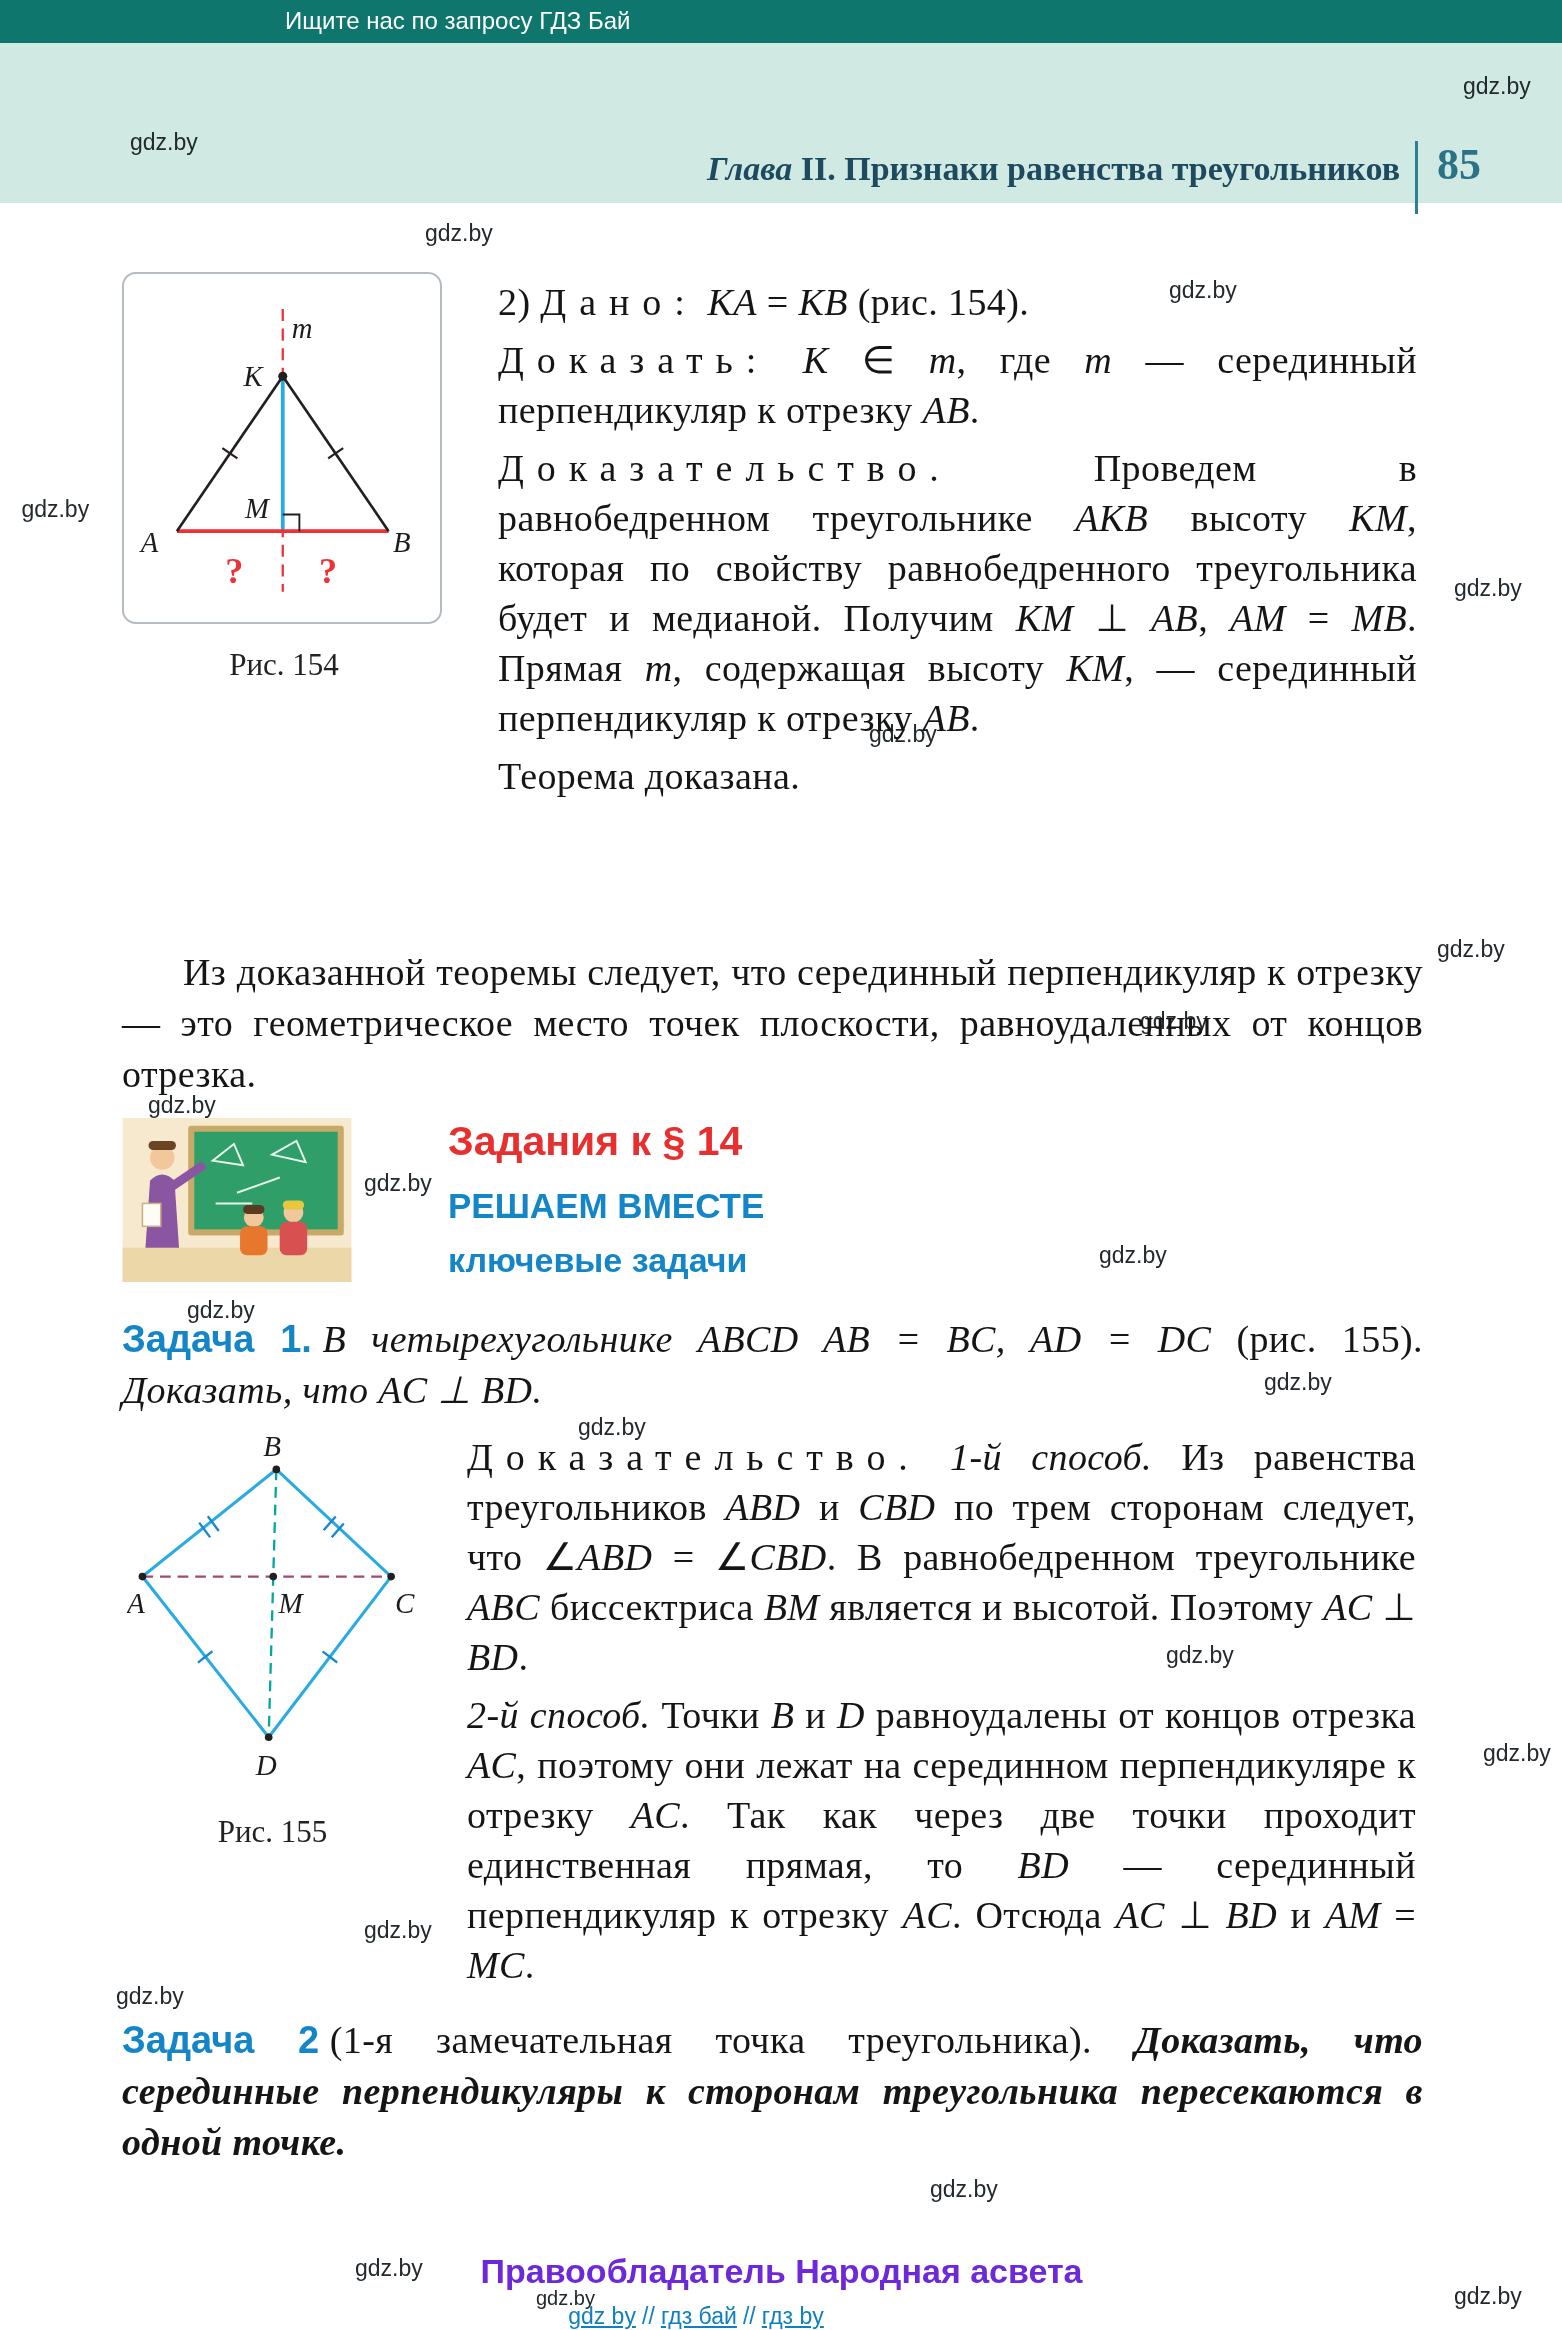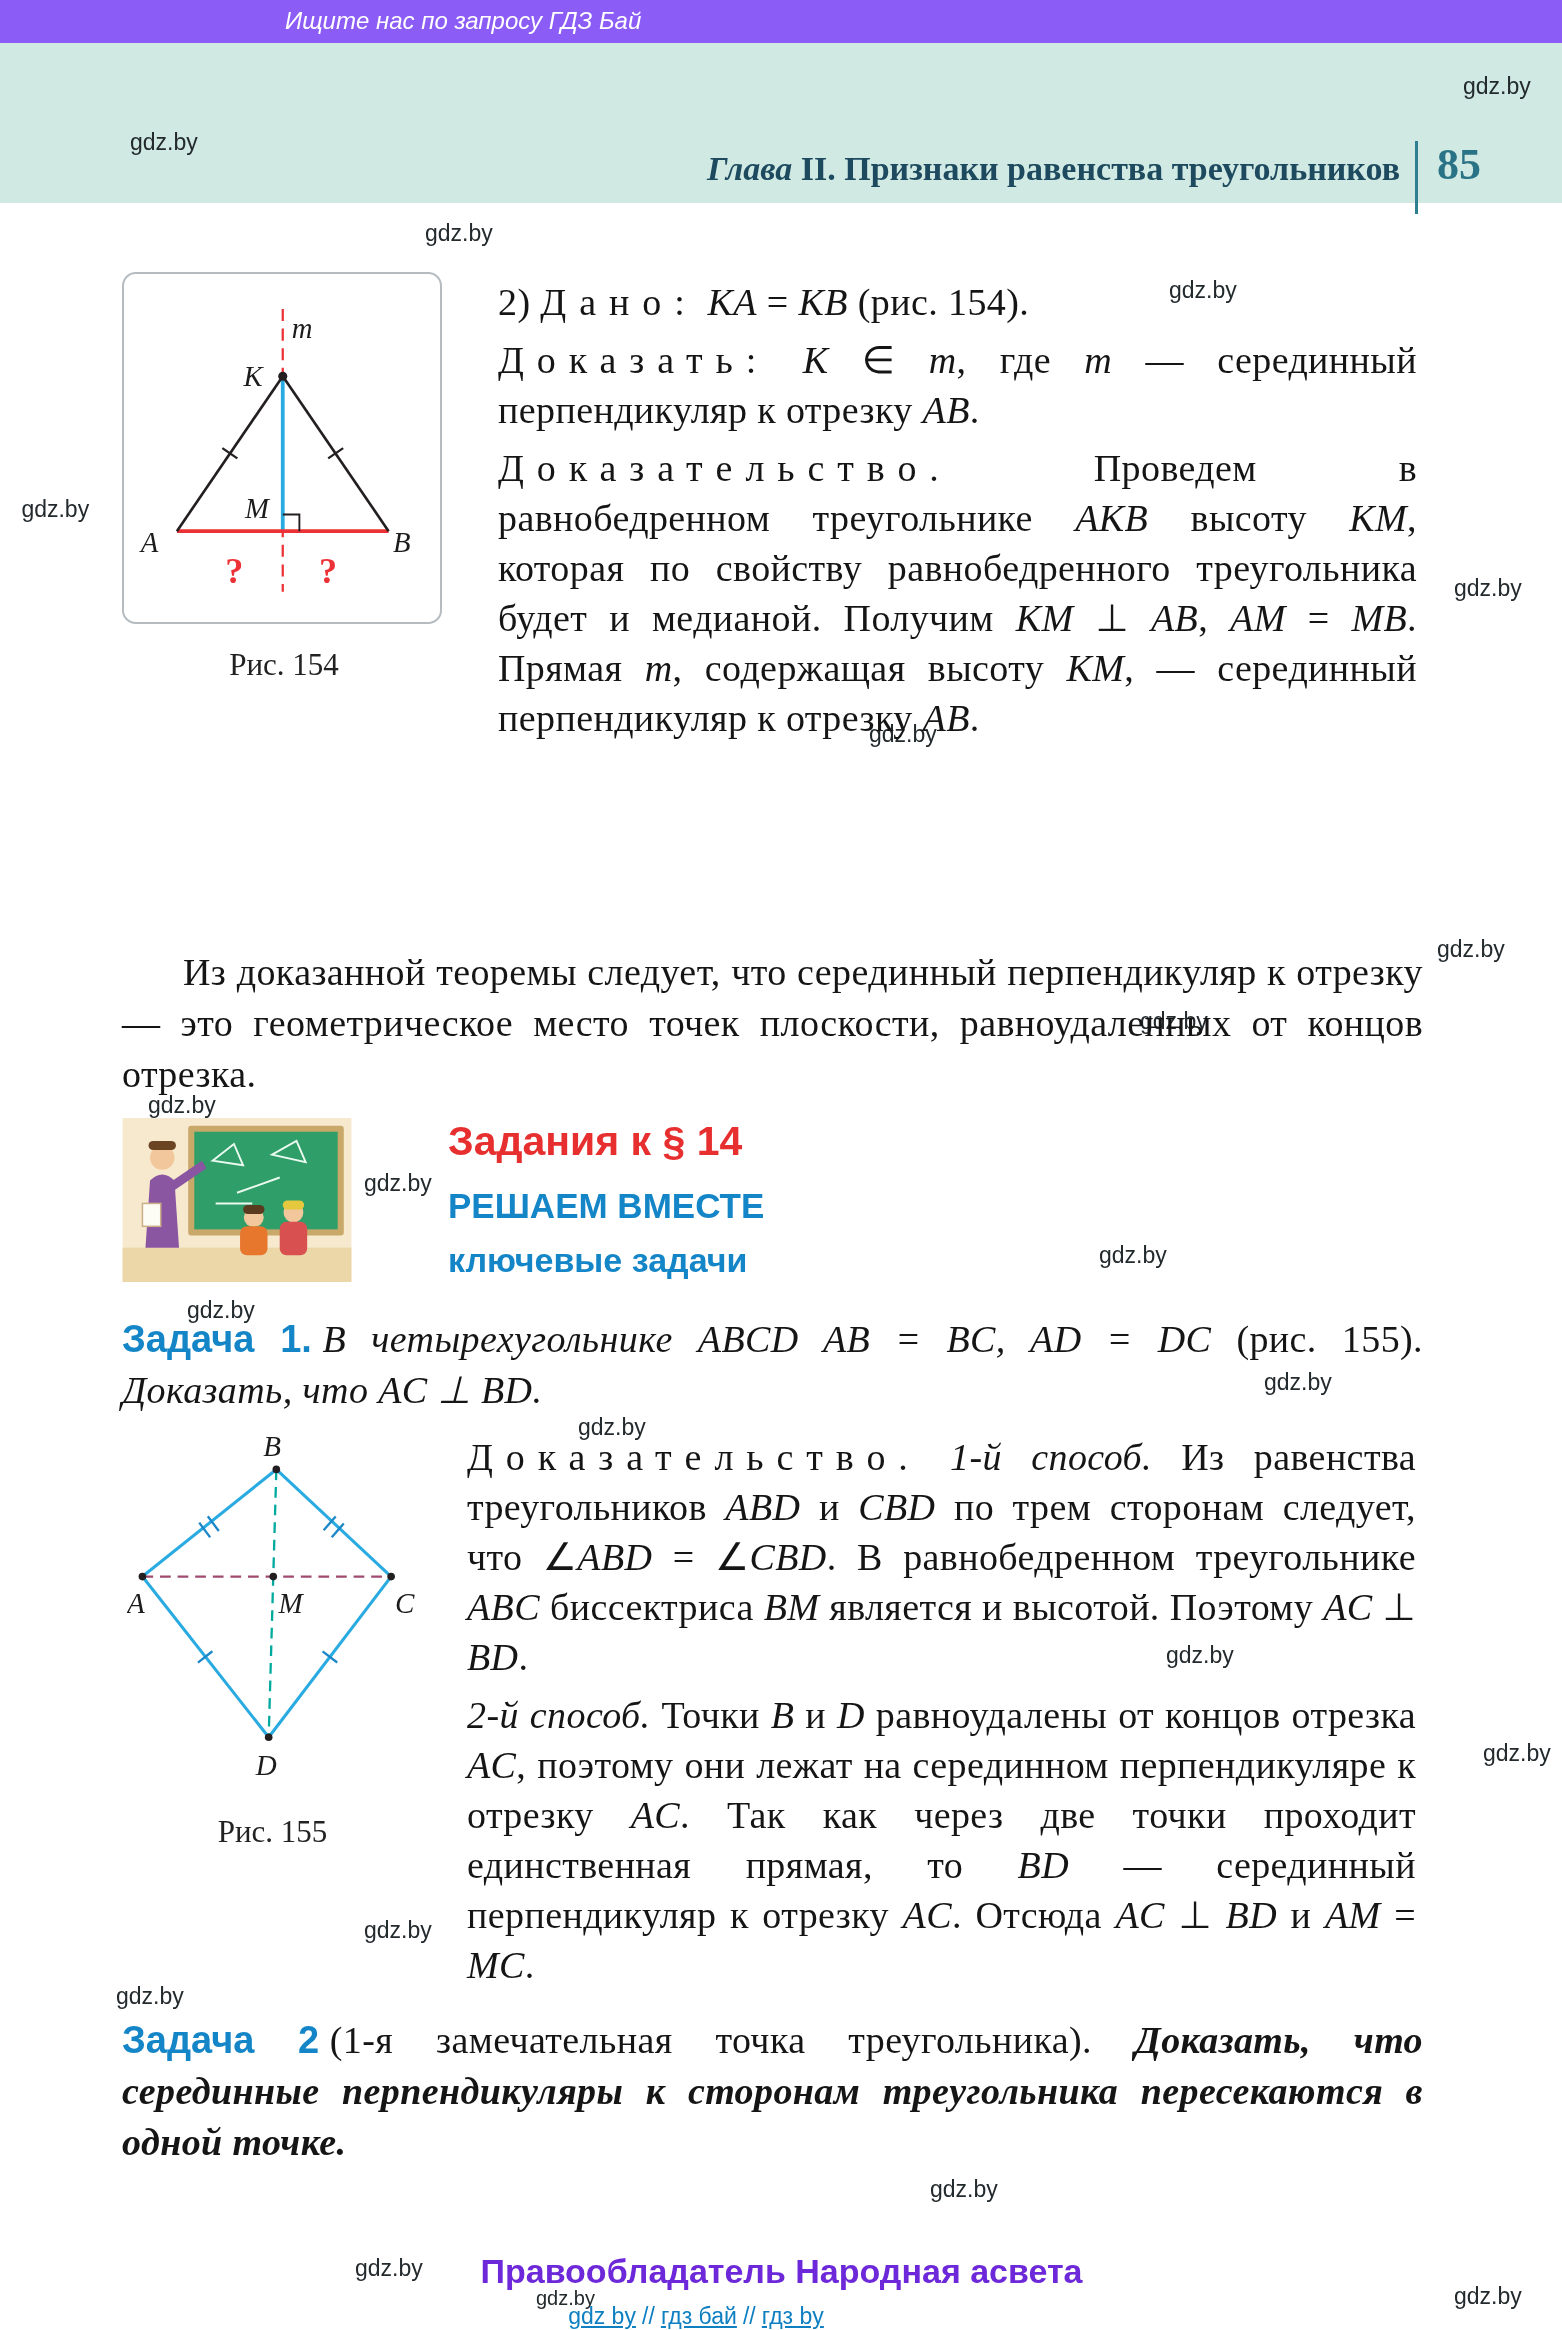--- a/index.html
+++ b/index.html
@@ -1,21 +1,21 @@
 <!DOCTYPE html>
 <html lang="ru" style="font-size:12.2px"><head>
 <meta charset="utf-8">
 <title>Глава II. Признаки равенства треугольников — 85</title>
 <style>
   html,body{margin:0;padding:0;background:#fff;}
   .page{position:relative;width:1563px;height:2330px;background:#fff;overflow:hidden;
         font-family:"Liberation Serif",serif;color:#151515;}
 
   
-  .topbar{position:absolute;left:0;top:0;width:100%;height:43px;background:#8b5cf6;font-style:italic;}
+  .topbar{position:absolute;left:0;top:0;width:100%;height:43px;background:#0f766e;}
   .topbar-text{position:absolute;left:285px;top:6.9px;font-family:"Liberation Sans",sans-serif;
                font-size:24px;color:#ffffff;}
 
   
   .band{position:absolute;left:0;top:43px;width:100%;height:160px;background:#d0e9e2;}
   .chapter{position:absolute;right:163px;top:107px;font-size:34px;font-weight:700;color:#1d4a5f;white-space:nowrap;}
   .chapter-word{font-style:italic;}
   .pagenum-sep{position:absolute;left:1415px;top:98px;width:3.1px;height:73px;background:#2f7f93;}
   .pagenum{position:absolute;left:1437px;top:96px;font-size:44px;font-weight:700;color:#2a7386;}
 
@@ -131,20 +131,21 @@
         <text x="258" y="408" class="fq">?</text>
       </svg>
     </div>
     <figcaption class="figcap">Рис. 154</figcaption>
   </figure>
 
   <section class="proof154">
     <p class="just"><span>2) </span><span class="sg-sp">Дано:</span><span> </span><span class="sg-m">KA</span><span> = </span><span class="sg-m">KB</span><span> (рис. 154).</span></p>
     <p class="just"><span class="sg-sp">Доказать:</span><span> </span><span class="sg-m">K</span><span> ∈ </span><span class="sg-m">m</span><span>, где </span><span class="sg-m">m</span><span> — серединный перпендикуляр к отрезку </span><span class="sg-m">AB</span><span>.</span></p>
     <p class="just"><span class="sg-sp">Доказательство.</span><span> Проведем в равнобедренном треугольнике </span><span class="sg-m">AKB</span><span> высоту </span><span class="sg-m">KM</span><span>, которая по свойству равнобедренного треугольника будет и медианой. Получим </span><span class="sg-m">KM</span><span> ⊥ </span><span class="sg-m">AB</span><span>, </span><span class="sg-m">AM</span><span> = </span><span class="sg-m">MB</span><span>. Прямая </span><span class="sg-m">m</span><span>, содержащая высоту </span><span class="sg-m">KM</span><span>, — серединный перпендикуляр к отрезку </span><span class="sg-m">AB</span><span>.</span></p>
+    <p class="just"><span>Теорема доказана.</span></p>
   </section>
 
   <p class="bodypara" id="corollary">Из доказанной теоремы следует, что серединный перпендикуляр к отрезку — это геометрическое место точек плоскости, равноудаленных от концов отрезка.</p>
 
   <div class="illus">
     <svg viewBox="0 0 300 215" width="230" height="164">
       <rect x="0" y="0" width="300" height="215" fill="#f7e9cd"></rect>
       <rect x="0" y="170" width="300" height="45" fill="#ecd7a9"></rect>
       <rect x="86" y="10" width="204" height="144" rx="4" fill="#c9a96a"></rect>
       <rect x="94" y="18" width="188" height="128" fill="#2f9e68"></rect>

